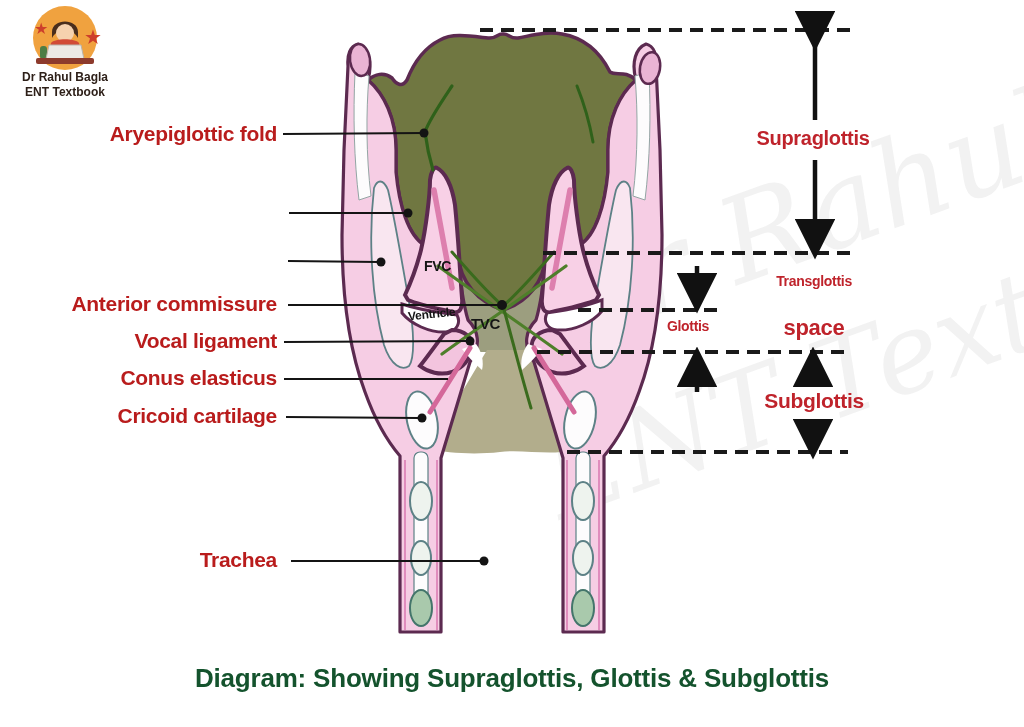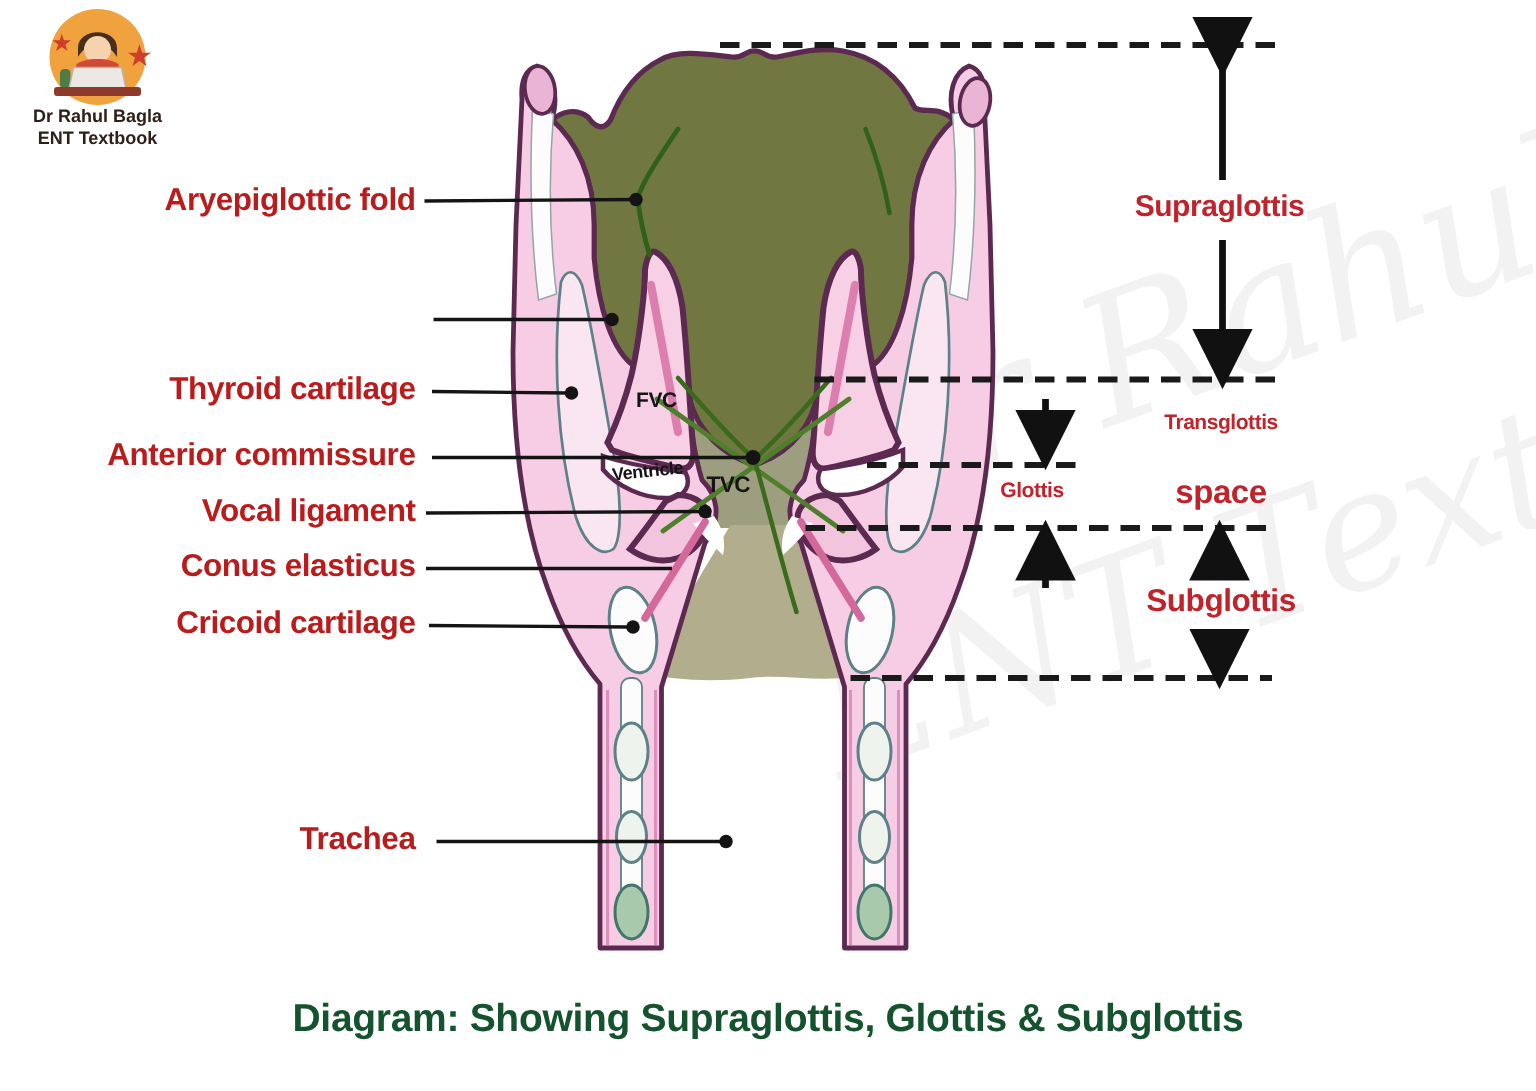--- a/index.html
+++ b/index.html
@@ -189,21 +189,20 @@
     <path d="M51,43 C55,38 75,38 79,43 L80,49 L50,49 Z" fill="#d14a36"></path>
     <rect x="40" y="46" width="7" height="13" rx="3" fill="#4d7d45"></rect>
     <path d="M49,45 L81,45 L84,59 L46,59 Z" fill="#ece9e4" stroke="#b9b4ac" stroke-width="1"></path>
     <rect x="36" y="58" width="58" height="6" rx="2" fill="#8d3a2c"></rect>
   </g>
   <text class="logo-text" x="65" y="81" font-size="12" text-anchor="middle" fill="#2e2019" font-family="Liberation Sans, sans-serif" font-weight="bold">Dr Rahul Bagla</text>
   <text class="logo-text" x="65" y="96" font-size="12" text-anchor="middle" fill="#2e2019" font-family="Liberation Sans, sans-serif" font-weight="bold">ENT Textbook</text>
 </svg>
 
 <div class="lbl lbl-left" style="top:122px;">Aryepiglottic fold</div>
-<div class="lbl lbl-left" style="top:248px;">Thyroid cartilage</div>
 <div class="lbl lbl-left" style="top:292px;">Anterior commissure</div>
 <div class="lbl lbl-left" style="top:329px;">Vocal ligament</div>
 <div class="lbl lbl-left" style="top:366px;">Conus elasticus</div>
 <div class="lbl lbl-left" style="top:404px;">Cricoid cartilage</div>
 <div class="lbl lbl-left" style="top:548px;">Trachea</div>
 
 <div class="lbl lbl-inner" style="left:424px;top:258px;font-size:14px;">FVC</div>
 <div class="lbl lbl-inner" style="left:408px;top:307px;font-size:12px;transform:rotate(-6deg);">Ventricle</div>
 <div class="lbl lbl-inner" style="left:471px;top:315px;font-size:15px;">TVC</div>
 

